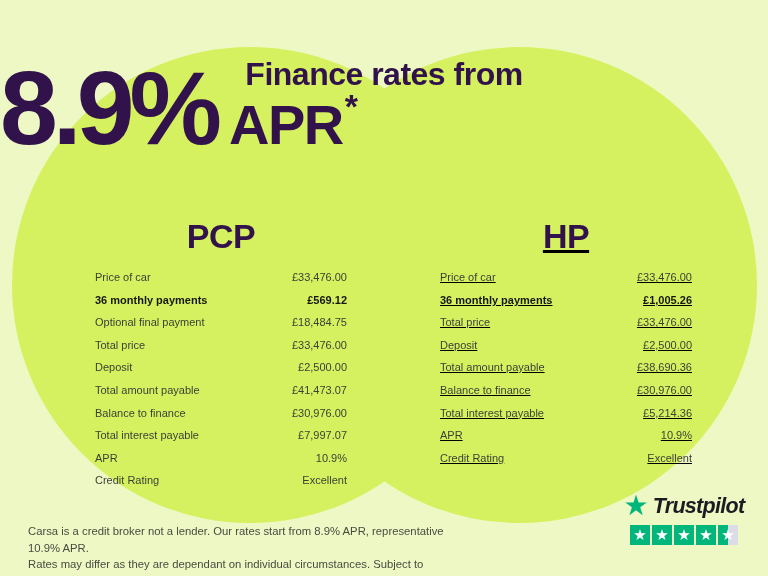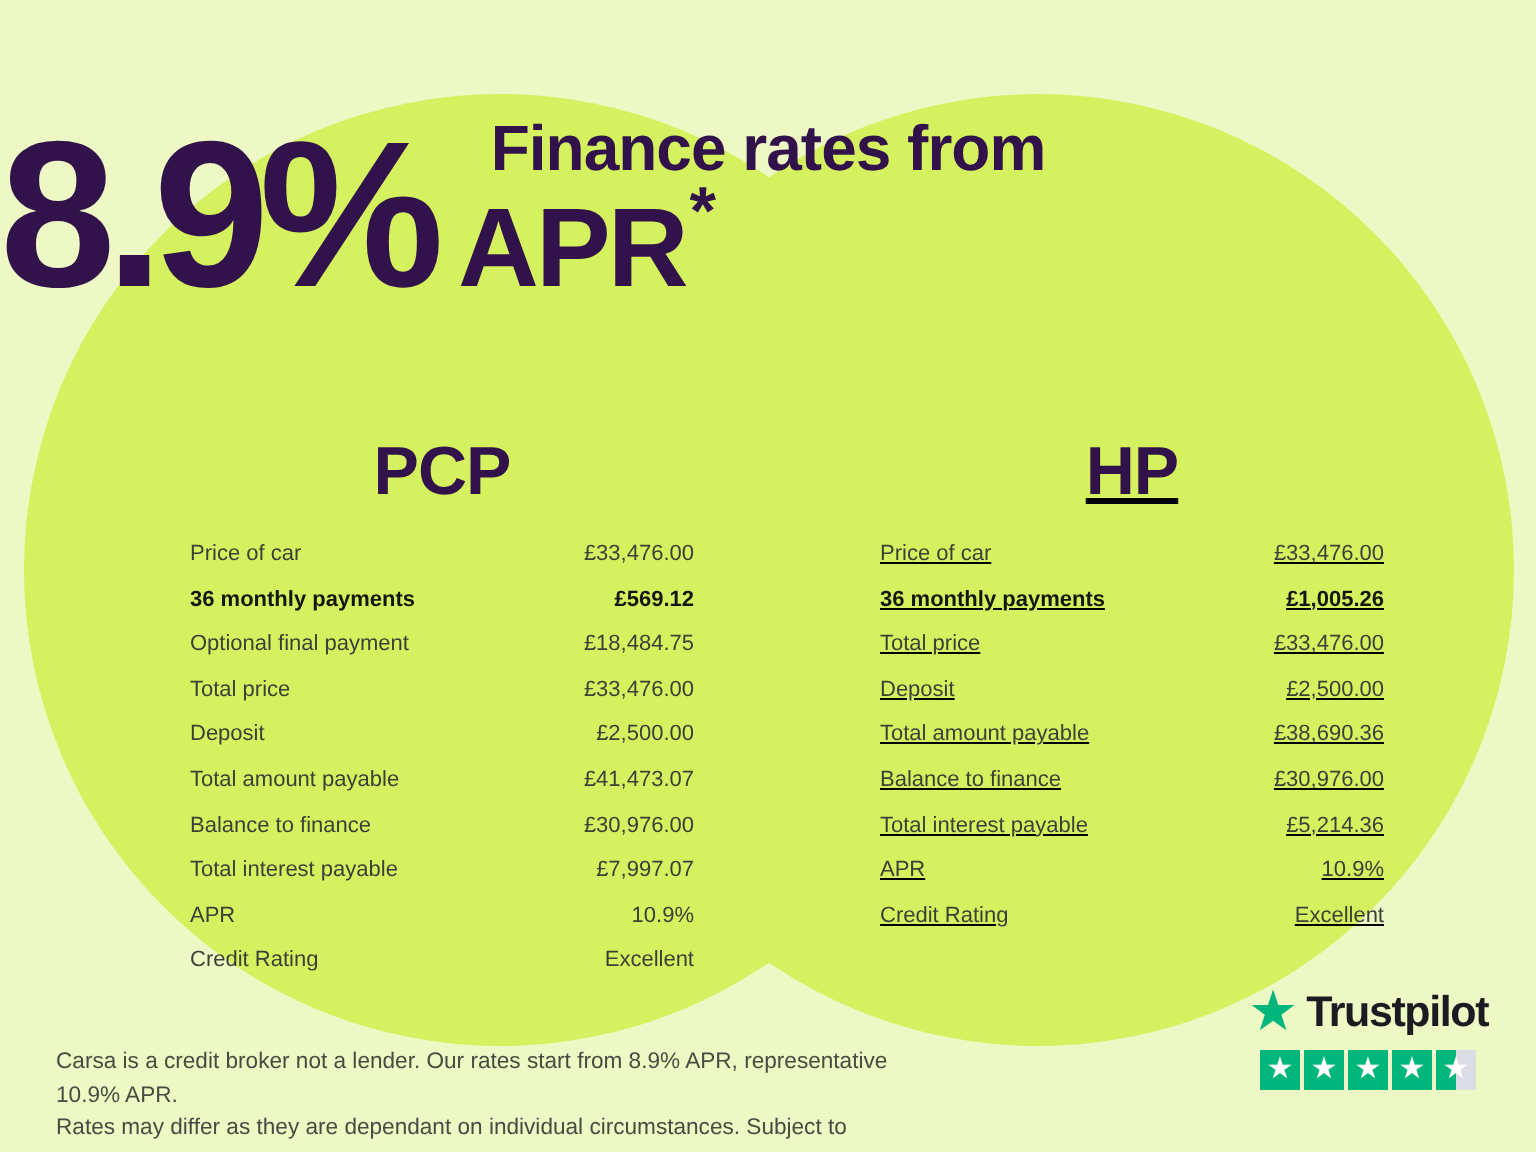--- a/index.html
+++ b/index.html
@@ -127,20 +127,21 @@
     font-size: 28px;
     line-height: 28px;
     color: var(--trustpilot-green, #00B67A);
     margin-right: 4px;
   }
   .tp-brand {
     font-size: 21.5px;
     font-weight: 700;
     letter-spacing: -0.7px;
     color: var(--trustpilot-text, #1B1B21);
+    font-style: italic;
   }
   .tp-stars-row {
     margin-top: 5px;
     display: flex;
     justify-content: center;
     gap: 2px;
   }
   .tp-box {
     width: 20px;
     height: 20px;

